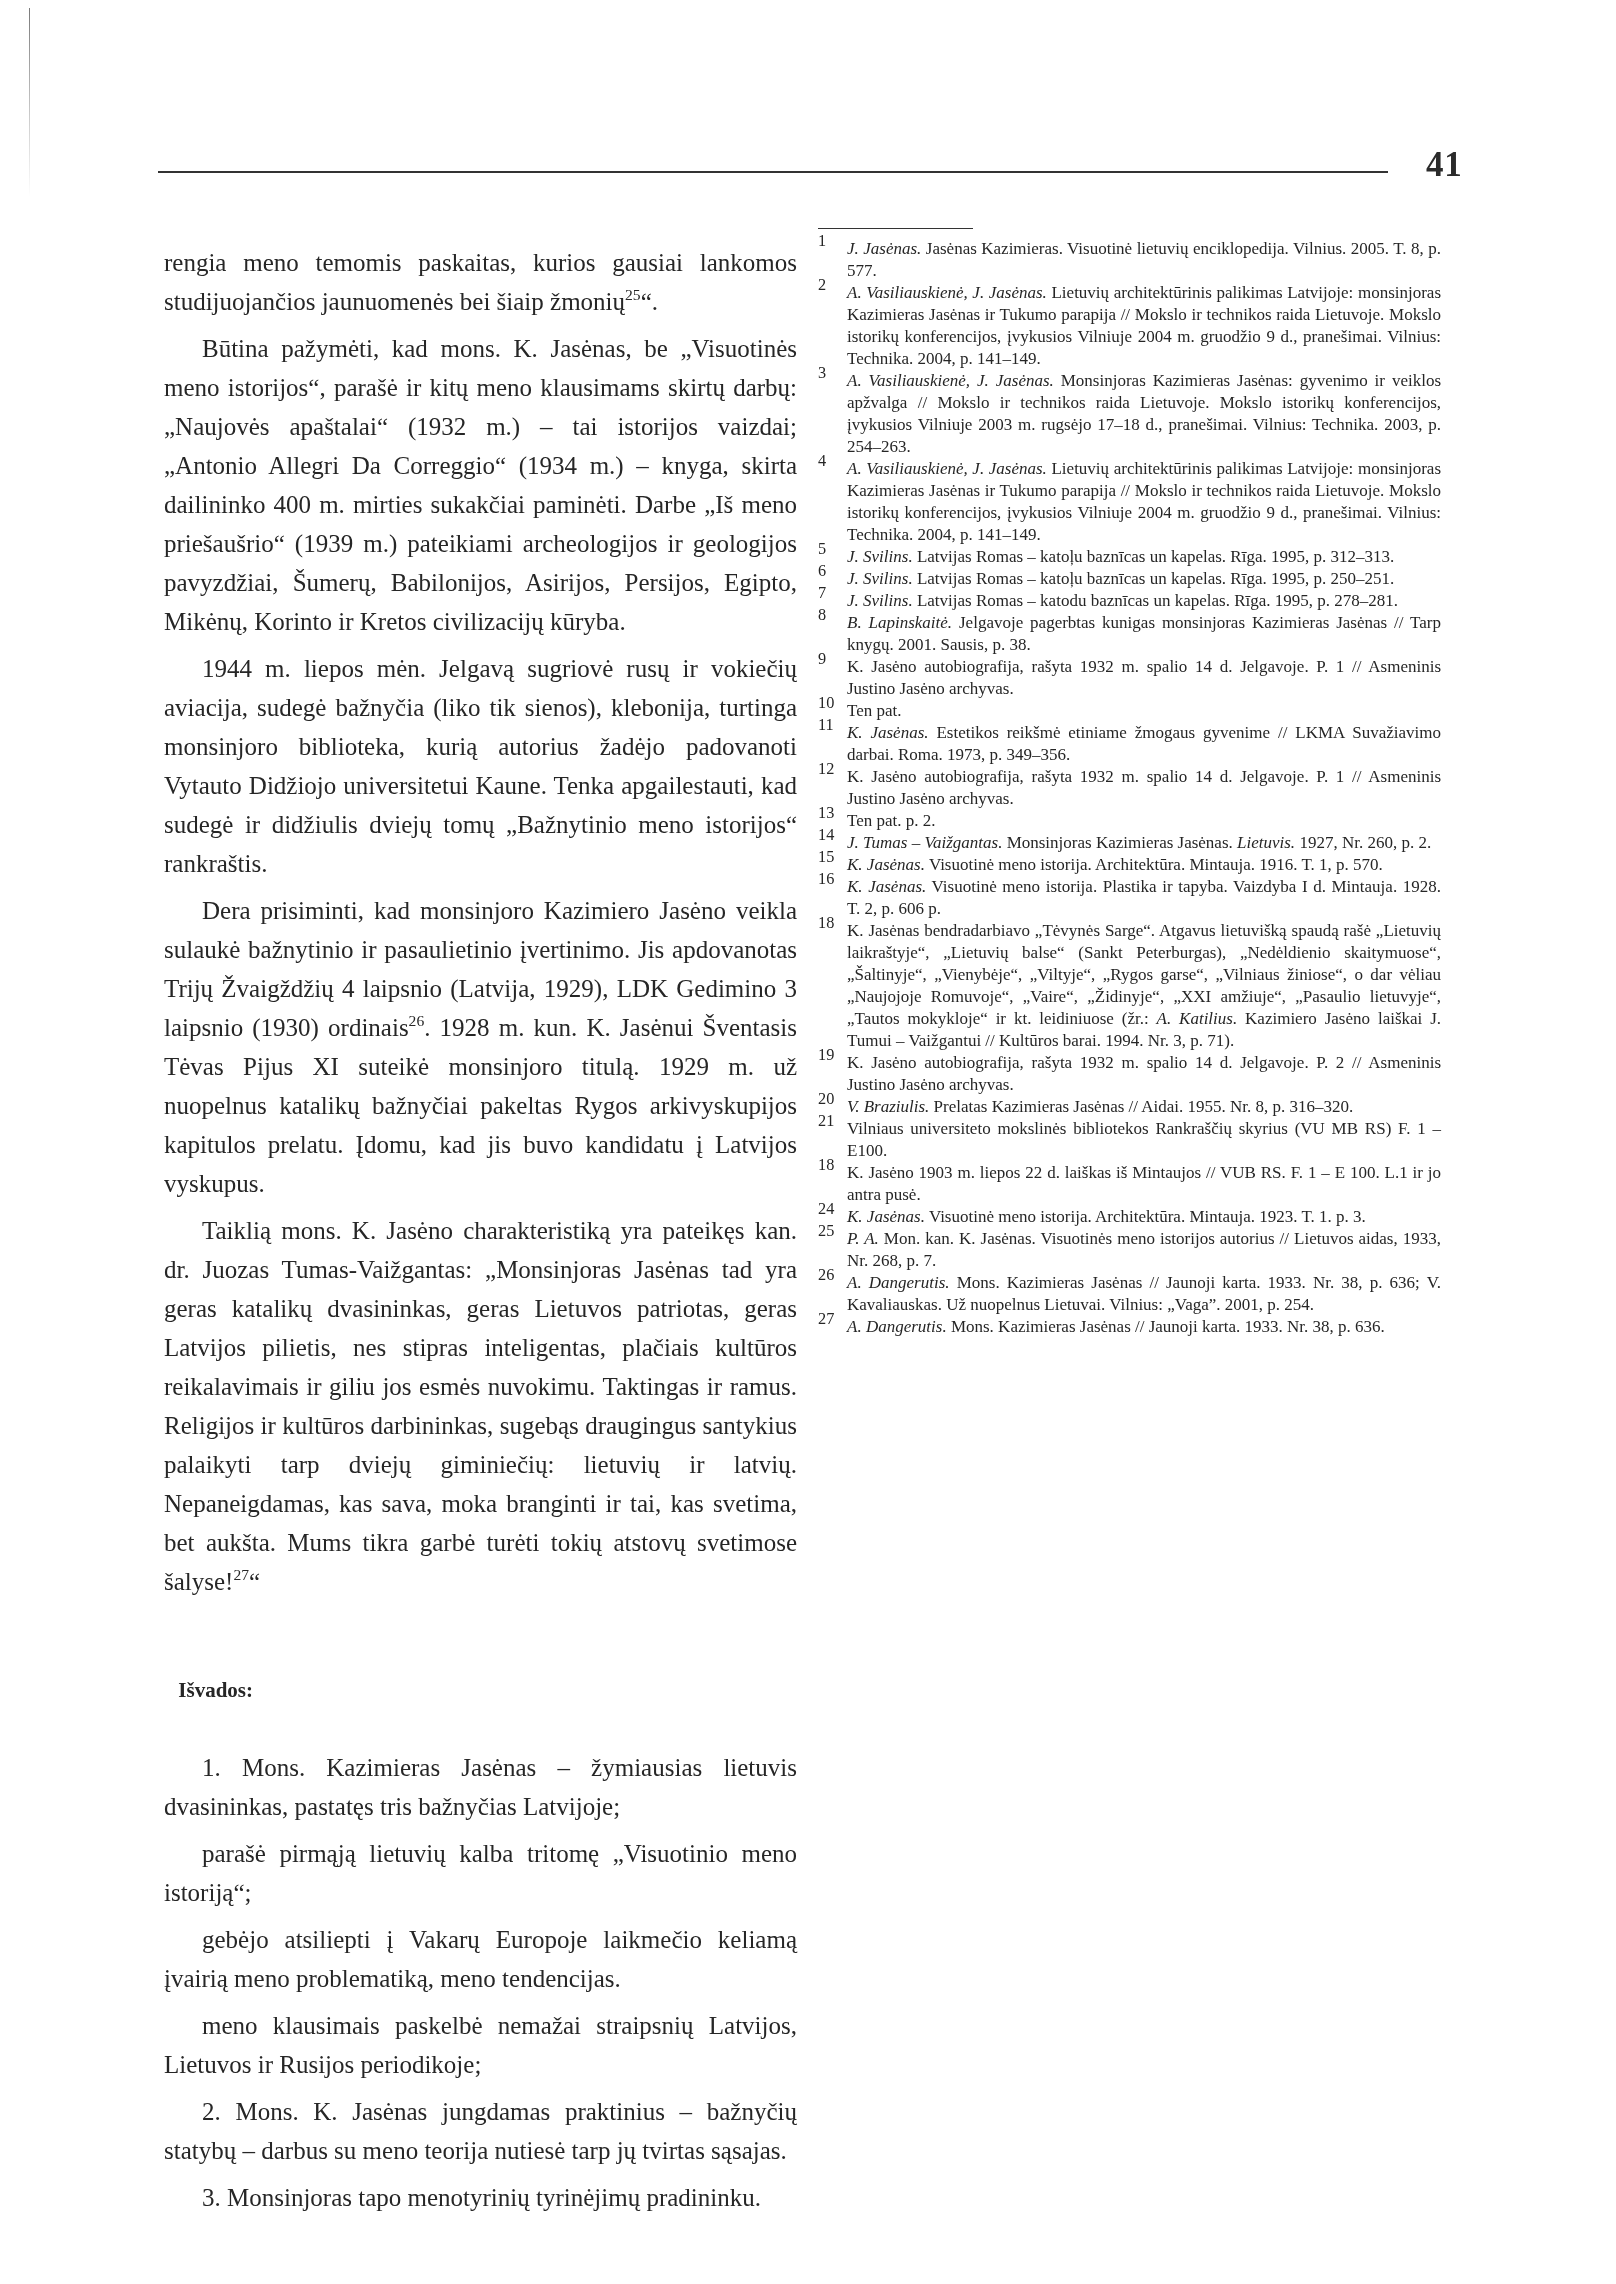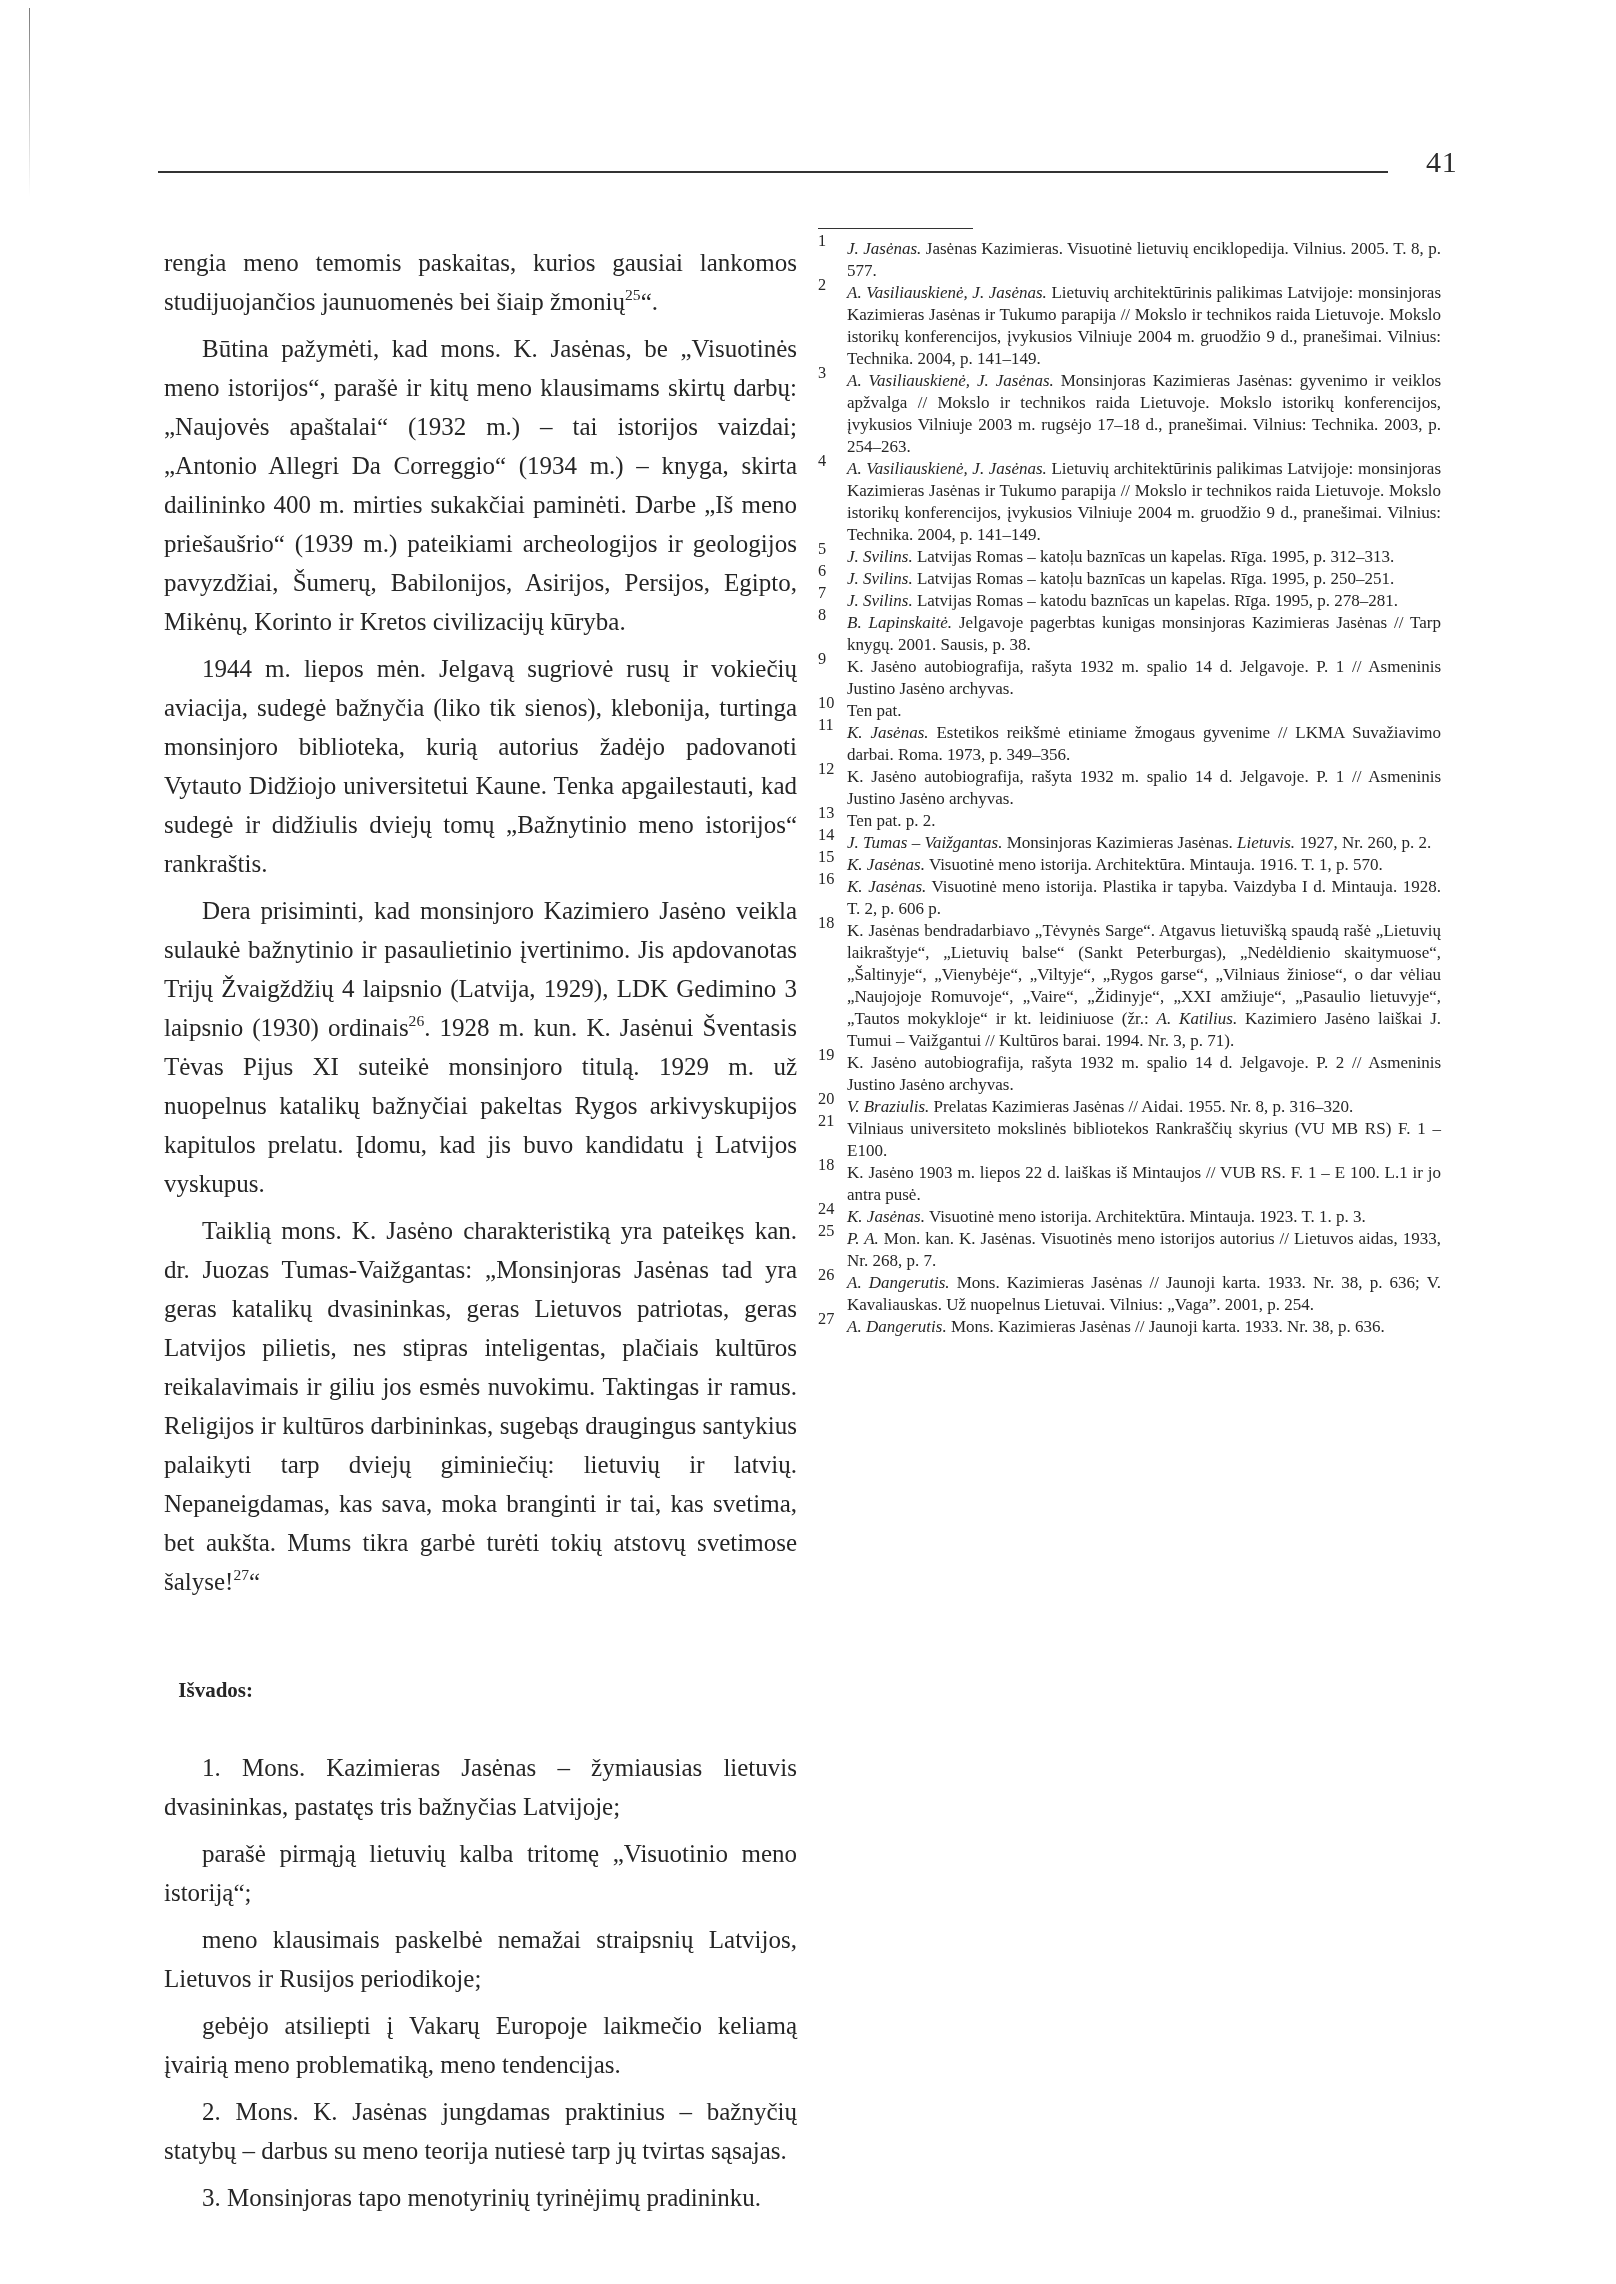--- a/index.html
+++ b/index.html
@@ -10,21 +10,21 @@
   .scan-edge {
     position: absolute; left: 29px; top: 7.8px; width: 1.3px; height: 189px;
     background: linear-gradient(#7a7a7a, #cfcfcf 60%, rgba(255,255,255,0));
   }
   .header-rule {
     position: absolute; left: 158px; top: 171px; width: 1230px; height: 2px;
     background: #333;
   }
   .page-number {
     position: absolute; left: 1426px; top: 145px;
-    font-size: 30px; font-weight: normal; color: #2b2b2b; letter-spacing: 0.7px;
+    font-size: 35px; font-weight: bold; color: #2b2b2b; letter-spacing: 0.7px;
   }
   
   .col-left {
     position: absolute; left: 156px; top: 235px; width: 649px;
     font-size: 25px; line-height: 39px; text-align: justify;
     font-stretch: condensed;
   }
   .col-left p { margin: 8px; text-indent: 0; }
   .col-left p.indent { text-indent: 38px; }
   .col-left sup { font-size: 15.6px; line-height: 0; vertical-align: 10.4px; }
@@ -56,22 +56,22 @@
   <p><span>rengia meno temomis paskaitas, kurios gausiai lankomos studijuojančios jaunuomenės bei šiaip žmonių</span><sup>25</sup><span>“.</span></p>
   <p class="indent">Būtina pažymėti, kad mons. K. Jasėnas, be „Visuotinės meno istorijos“, parašė ir kitų meno klausimams skirtų darbų: „Naujovės apaštalai“ (1932 m.) – tai istorijos vaizdai; „Antonio Allegri Da Correggio“ (1934 m.) – knyga, skirta dailininko 400 m. mirties sukakčiai paminėti. Darbe „Iš meno priešaušrio“ (1939 m.) pateikiami archeologijos ir geologijos pavyzdžiai, Šumerų, Babilonijos, Asirijos, Persijos, Egipto, Mikėnų, Korinto ir Kretos civilizacijų kūryba.</p>
   <p class="indent">1944 m. liepos mėn. Jelgavą sugriovė rusų ir vokiečių aviacija, sudegė bažnyčia (liko tik sienos), klebonija, turtinga monsinjoro biblioteka, kurią autorius žadėjo padovanoti Vytauto Didžiojo universitetui Kaune. Tenka apgailestauti, kad sudegė ir didžiulis dviejų tomų „Bažnytinio meno istorijos“ rankraštis.</p>
   <p class="indent"><span>Dera prisiminti, kad monsinjoro Kazimiero Jasėno veikla sulaukė bažnytinio ir pasaulietinio įvertinimo. Jis apdovanotas Trijų Žvaigždžių 4 laipsnio (Latvija, 1929), LDK Gedimino 3 laipsnio (1930) ordinais</span><sup>26</sup><span>. 1928 m. kun. K. Jasėnui Šventasis Tėvas Pijus XI suteikė monsinjoro titulą. 1929 m. už nuopelnus katalikų bažnyčiai pakeltas Rygos arkivyskupijos kapitulos prelatu. Įdomu, kad jis buvo kandidatu į Latvijos vyskupus.</span></p>
   <p class="indent" style="text-align:justify; text-align-last:left;"><span>Taiklią mons. K. Jasėno charakteristiką yra pateikęs kan. dr. Juozas Tumas-Vaižgantas: „Monsinjoras Jasėnas tad yra geras katalikų dvasininkas, geras Lietuvos patriotas, geras Latvijos pilietis, nes stipras inteligentas, plačiais kultūros reikalavimais ir giliu jos esmės nuvokimu. Taktingas ir ramus. Religijos ir kultūros darbininkas, sugebąs draugingus santykius palaikyti tarp dviejų giminiečių: lietuvių ir latvių. Nepaneigdamas, kas sava, moka branginti ir tai, kas svetima, bet aukšta. Mums tikra garbė turėti tokių atstovų svetimose šalyse!</span><sup>27</sup><span>“</span></p>
 
   <p class="section-heading">Išvados:</p>
 
   <p class="indent">1. Mons. Kazimieras Jasėnas – žymiausias lietuvis dvasininkas, pastatęs tris bažnyčias Latvijoje;</p>
   <p class="indent">parašė pirmąją lietuvių kalba tritomę „Visuotinio meno istoriją“;</p>
+  <p class="indent">gebėjo atsiliepti į Vakarų Europoje laikmečio keliamą įvairią meno problematiką, meno tendencijas.</p>
   <p class="indent">meno klausimais paskelbė nemažai straipsnių Latvijos, Lietuvos ir Rusijos periodikoje;</p>
-  <p class="indent">gebėjo atsiliepti į Vakarų Europoje laikmečio keliamą įvairią meno problematiką, meno tendencijas.</p>
   <p class="indent">2. Mons. K. Jasėnas jungdamas praktinius – bažnyčių statybų – darbus su meno teorija nutiesė tarp jų tvirtas sąsajas.</p>
   <p class="indent">3. Monsinjoras tapo menotyrinių tyrinėjimų pradininku.</p>
 </div>
 
 <div class="col-right">
   <div class="fn-rule"></div>
   <div id="fn-list">
       <p class="fn">
         <span class="fn-num">1</span>
         <span class="fn-text"><i>J. Jasėnas.</i> <span>Jasėnas Kazimieras. Visuotinė lietuvių enciklopedija. Vilnius. 2005. T. 8, p. 577.</span></span>

